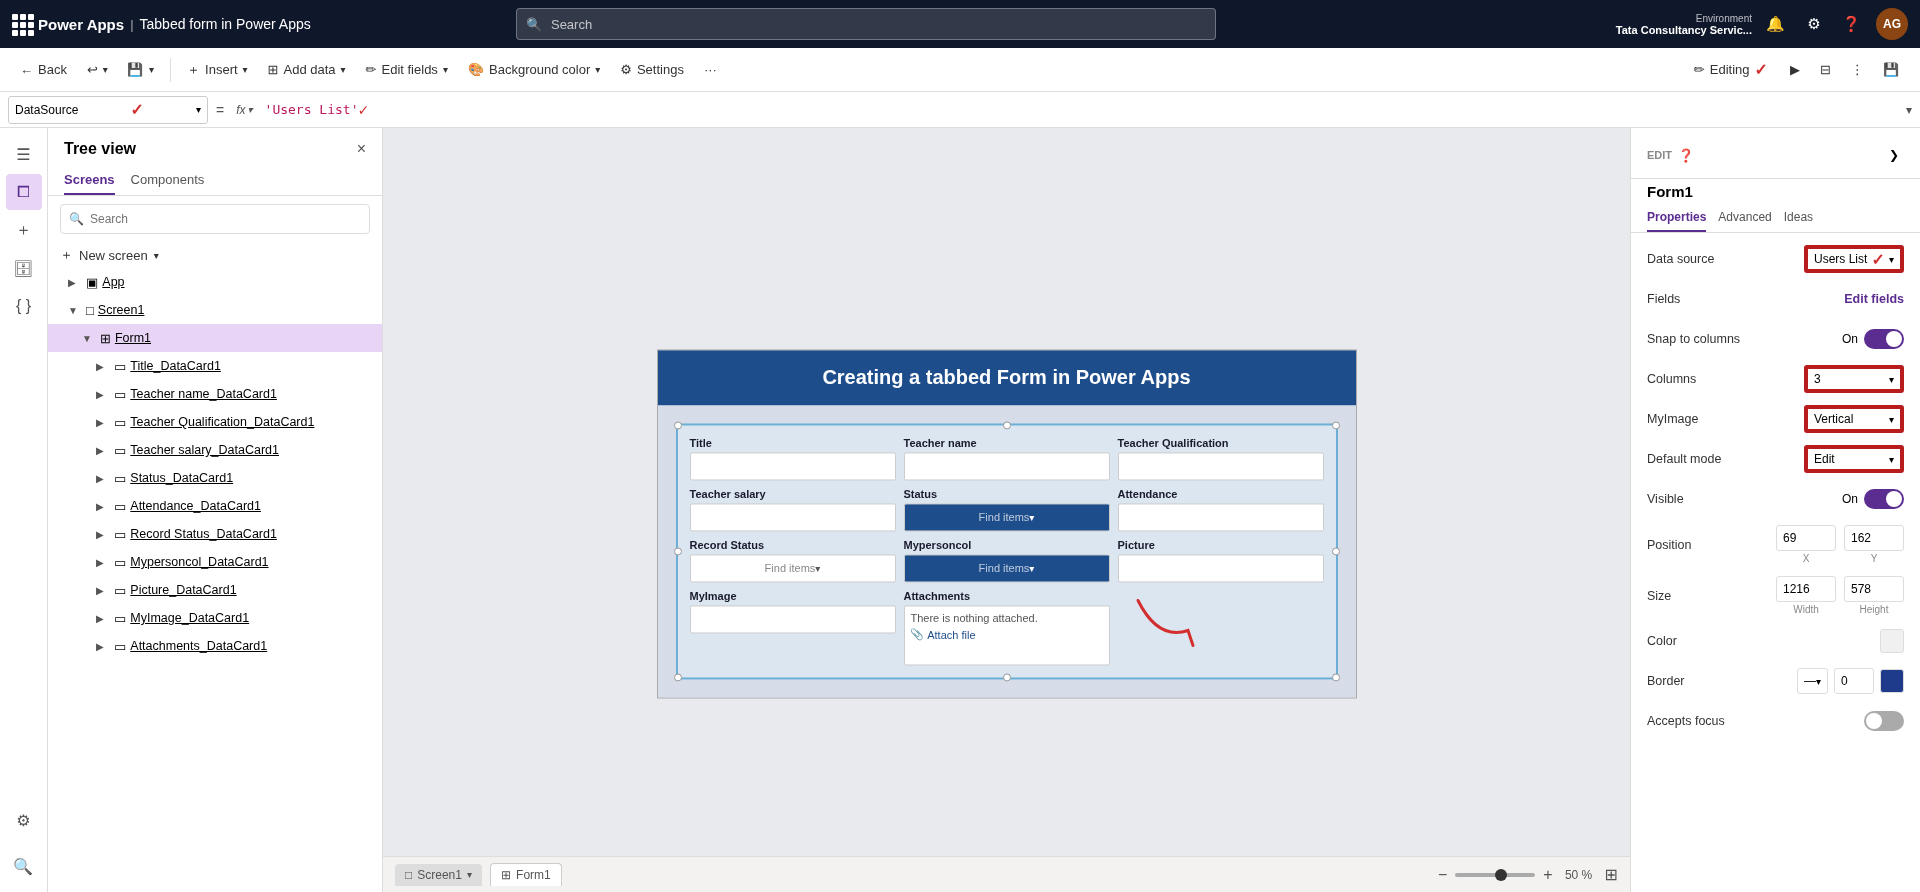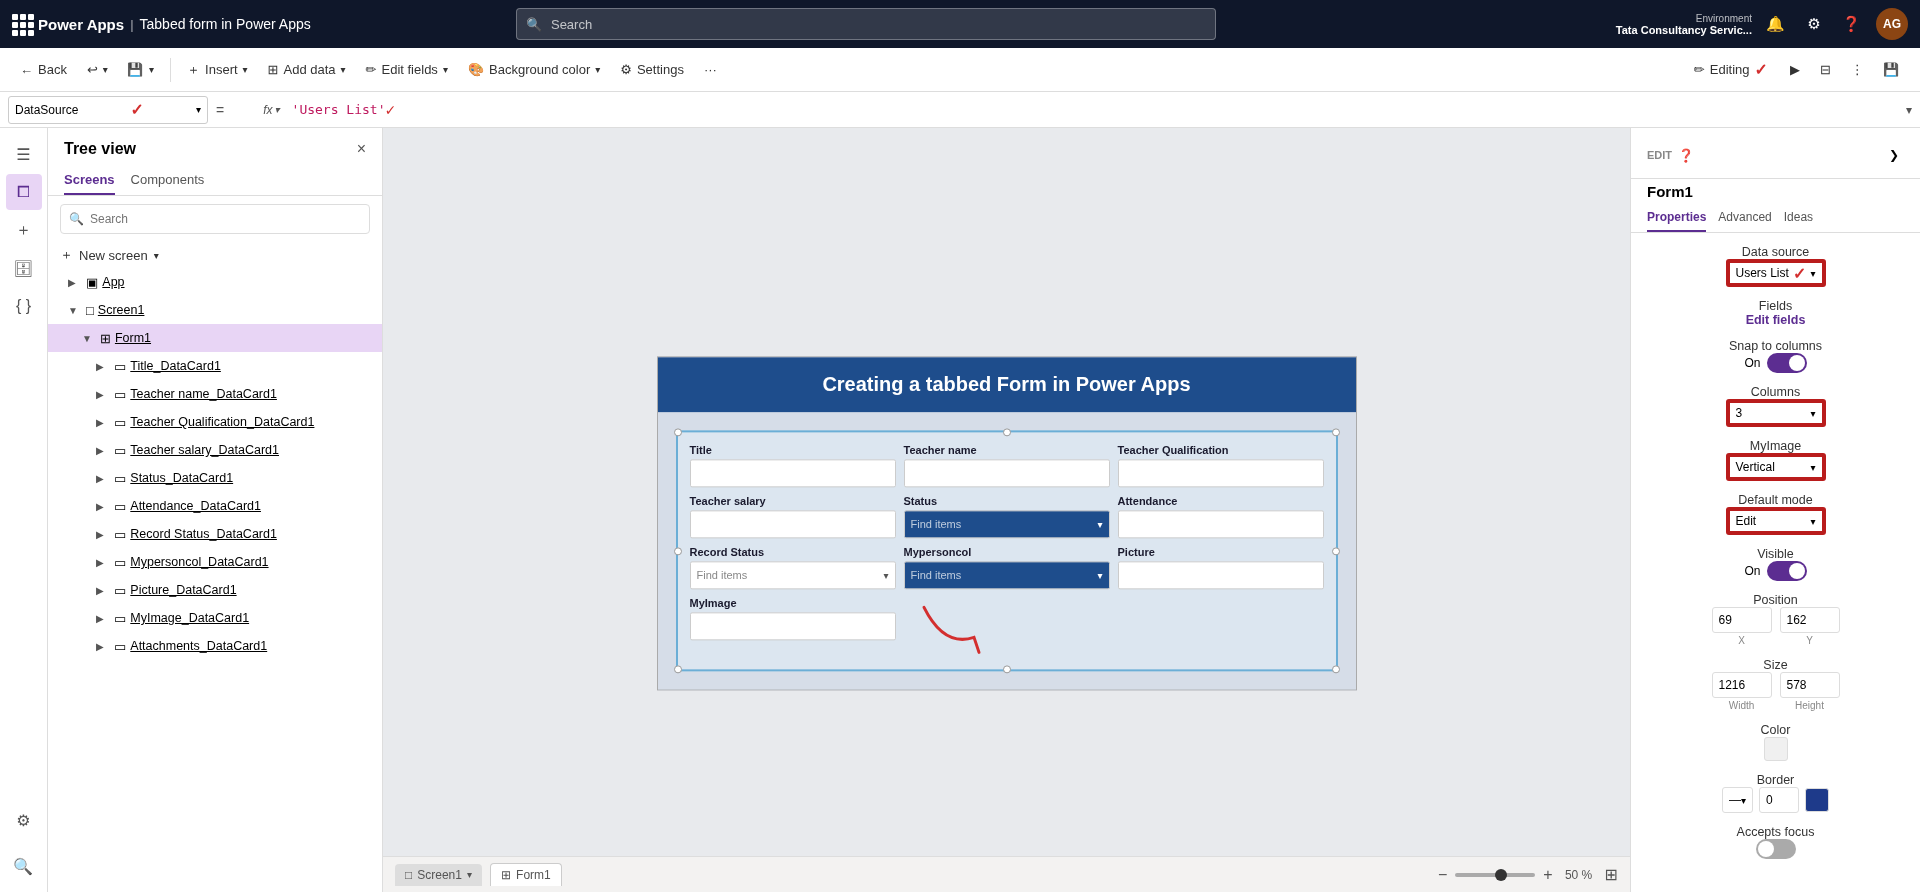--- a/index.html
+++ b/index.html
@@ -101,21 +101,20 @@
       display: flex;
       align-items: center;
       justify-content: space-between;
       cursor: pointer;
     }
     .equals-sign { font-size: 14px; color: #555; }
     .fx-badge {
       display: flex; align-items: center; gap: 2px;
       font-size: 12px; color: #555; font-style: italic;
       padding: 0 4px;
-      margin-left: 27px;
     }
     .formula-input {
       flex: 1;
       font-size: 12px;
       color: #8b4513;
       font-family: 'Consolas', monospace;
       display: flex;
       align-items: center;
     }
     .formula-chevron { margin-left: auto; font-size: 12px; color: #555; }
@@ -293,21 +292,21 @@
     }
     .form-field-select {
       height: 28px;
       background: white;
       border: 1px solid #ccc;
       border-radius: 2px;
       padding: 0 6px;
       font-size: 11px;
       display: flex;
       align-items: center;
-      justify-content: space-between;
+      justify-content: center;
     }
     .form-field-select .select-arrow { color: #555; font-size: 10px; }
     .select-dark { background: #1e4d8c !important; color: white; }
     .select-dark .select-arrow { color: white; }
     .attachments-box {
       min-height: 60px;
       background: white;
       border: 1px solid #ccc;
       border-radius: 2px;
       padding: 6px;
@@ -390,21 +389,20 @@
       color: #5c2d91;
       border-bottom-color: #5c2d91;
       font-weight: 600;
     }
     .right-content { padding: 12px 16px; display: flex; flex-direction: column; gap: 12px; }
     .prop-row {
       display: flex;
       align-items: center;
       justify-content: space-between;
       min-height: 28px;
-      flex-direction: column;
     }
     .prop-label { font-size: 12.5px; color: #333; }
     .prop-select {
       height: 28px;
       border: 4px solid #b91c1c;
       border-radius: 3px;
       padding: 0 6px;
       font-size: 12px;
       display: flex;
       align-items: center;
@@ -738,20 +736,30 @@
               <div class="form-field">
                 <div class="form-field-label">Picture</div>
                 <div class="form-field-input"></div>
               </div>
 
               <div class="form-field">
                 <div class="form-field-label">MyImage</div>
                 <div class="form-field-input"></div>
               </div>
               <div class="form-field">
+                <div class="form-field-label">Attachments</div>
+                <div class="attachments-box">
+                  <div style="font-size:11px;color:#555;">There is nothing attached.</div>
+                  <div class="attach-file-link">
+                    <span>📎</span>
+                    <span>Attach file</span>
+                  </div>
+                </div>
+              </div>
+              <div class="form-field">
 
                 <div style="height:60px;position:relative;">
                   <svg width="80" height="60" style="position:absolute;top:0;left:10;">
                     <path d="M 10 10 Q 30 50 60 40 L 65 55" stroke="#d32f2f" stroke-width="3" fill="none" stroke-linecap="round"></path>
                   </svg>
                 </div>
               </div>
             </div>
           </div>
         </div>

